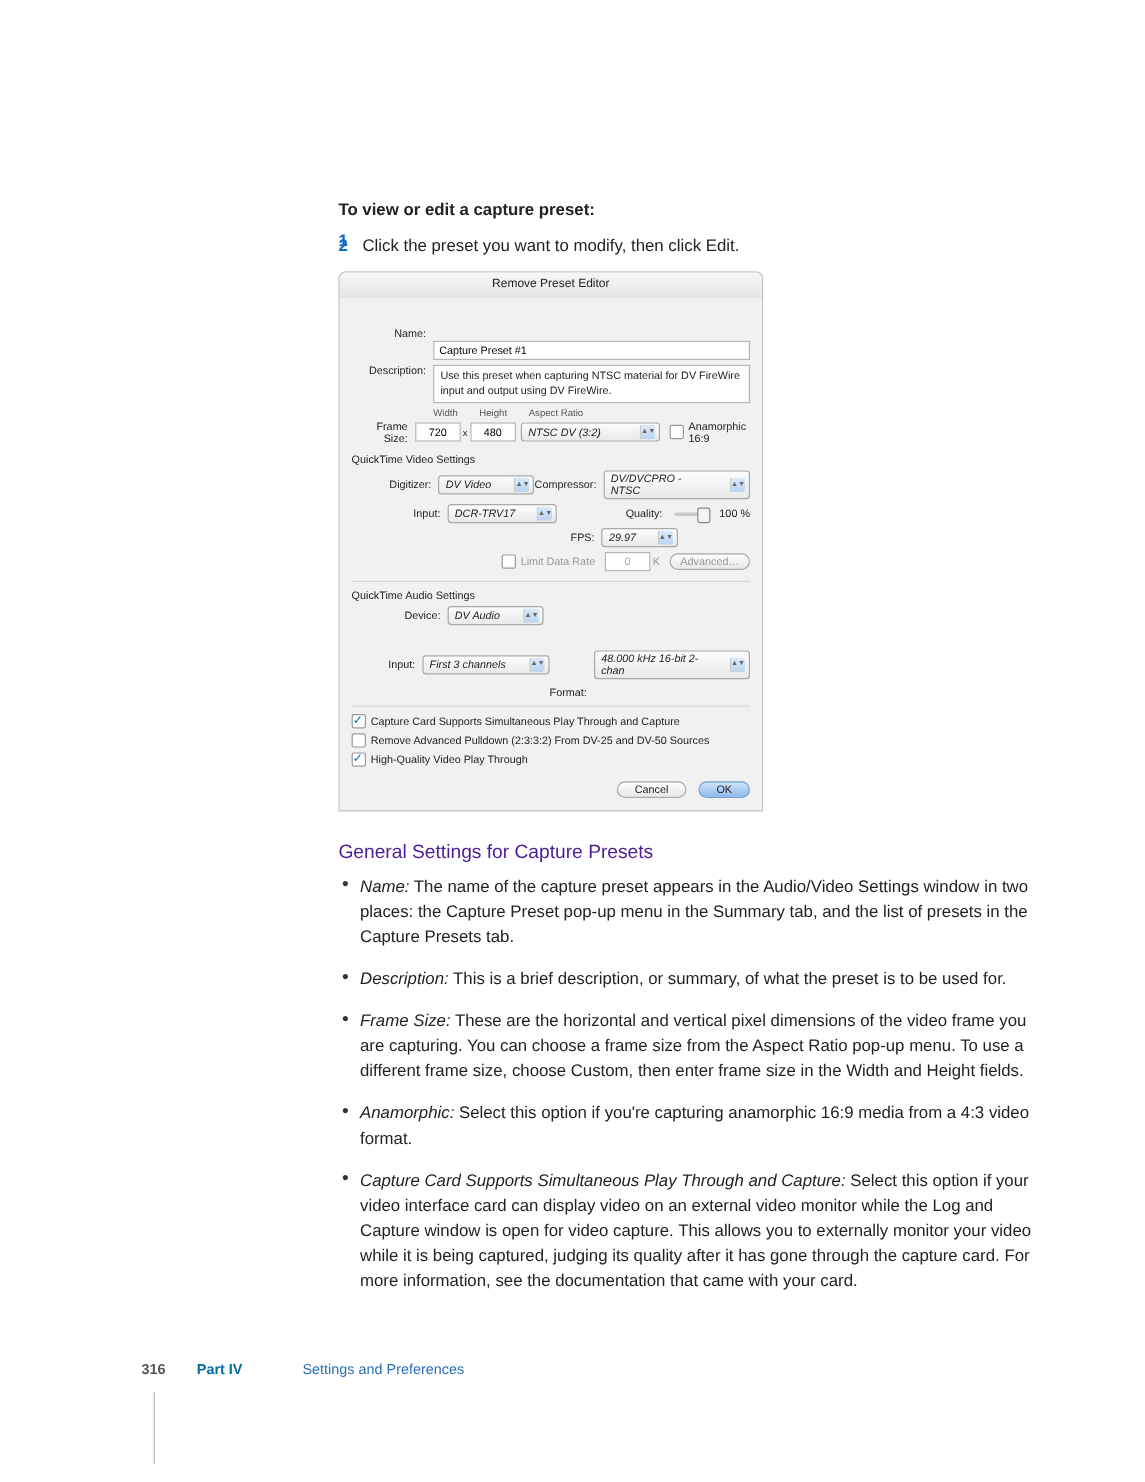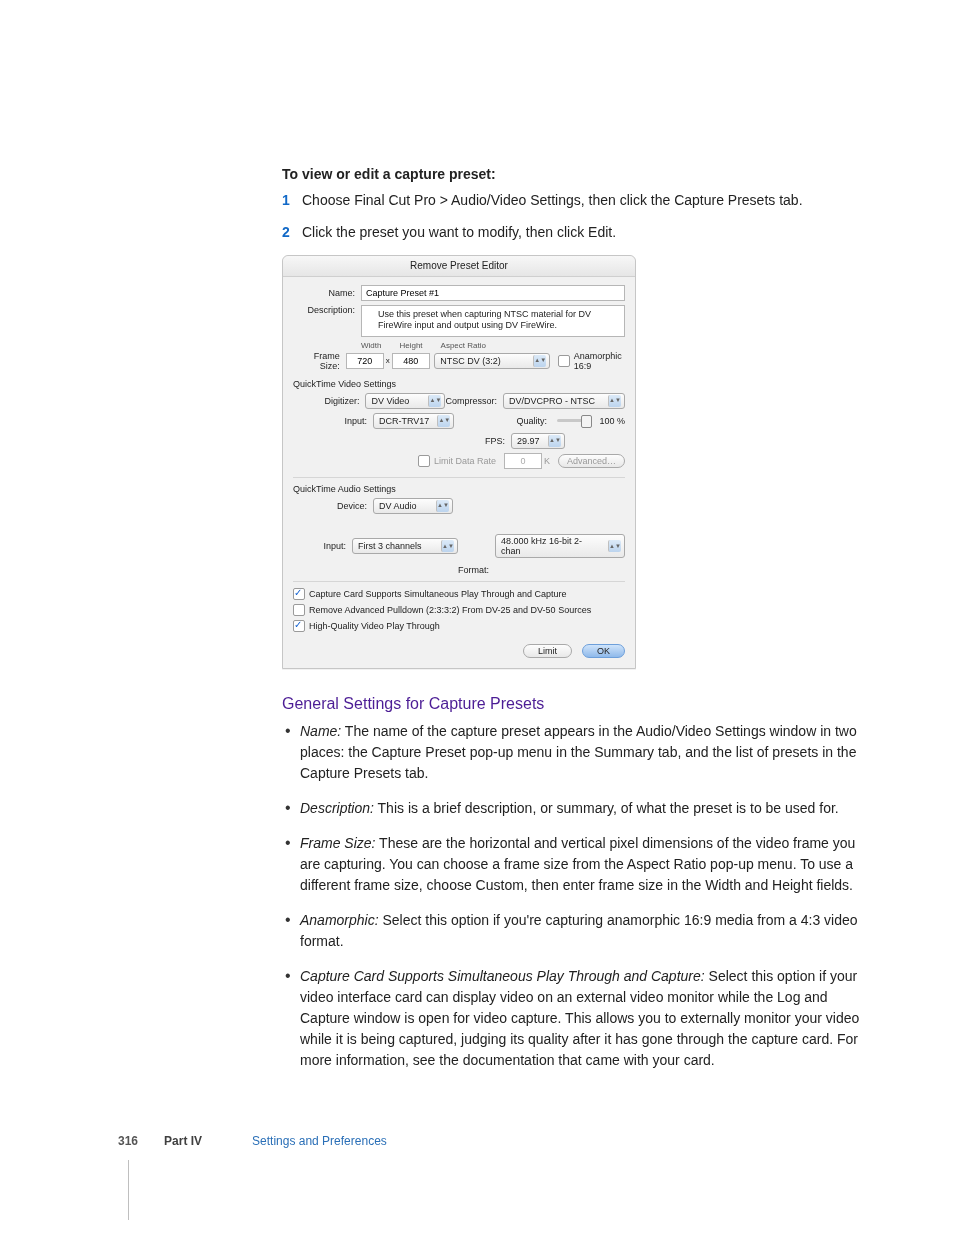--- a/index.html
+++ b/index.html
@@ -35,33 +35,33 @@
     background:linear-gradient(#f7f7f7,#e6e6e6);
     border-bottom:1px solid #cfcfcf;
     border-top-left-radius:6px;border-top-right-radius:6px;
   }
   .dlgbody{padding:8px 10px 10px 10px;}
   .row{display:flex;align-items:center;margin-bottom:4px;}
   .lbl{width:62px;text-align:right;padding-right:6px;}
   .tinput{
     border:1px solid #b6b6b6;background:#fff;padding:2px 4px;font-size:9px;
   }
-  .tinput.long{flex:1;}
+  .tinput.long{flex:1;margin-top:28px;}
   .tarea{
-    flex:1;border:1px solid #b6b6b6;background:#fff;padding:3px 16px;font-size:9px;
+    flex:1;border:1px solid #b6b6b6;background:#fff;padding:3px 5px;font-size:9px;
     height:24px;line-height:1.25;
   }
   .small-labels{display:flex;margin-left:68px;font-size:8px;color:#555;gap:18px;margin-bottom:1px;}
   .num-in{width:28px;text-align:center;}
   .x{margin:0 2px;font-size:8px;}
   .popup{
     display:inline-flex;align-items:center;justify-content:space-between;
     border:1px solid #a9a9a9;border-radius:3px;
     background:linear-gradient(#fdfdfd,#e9e9e9);
-    padding:1px 3px 1px 5px;font-size:9px;min-width:70px;gap:6px;
+    padding:1px 3px 1px 5px;font-size:9px;min-width:70px;gap:16px;font-style:italic;
   }
   .popup .arrows{
     width:12px;height:12px;border-left:1px solid #bfbfbf;
     display:flex;flex-direction:column;align-items:center;justify-content:center;
     font-size:6px;color:#666;line-height:5px;
     background:linear-gradient(#dceaf8,#bcd4ee);
     border-radius:2px;margin-left:2px;
   }
   .chk{
     width:10px;height:10px;border:1px solid #9a9a9a;border-radius:2px;
@@ -95,33 +95,32 @@
   ul.items{list-style:none;padding:0;margin:0;}
   ul.items>li{font-size:14px;line-height:1.5;margin:0 0 14px 0;padding-left:18px;position:relative;}
   ul.items>li:before{content:"•";position:absolute;left:3px;top:0;color:#333;font-size:16px;line-height:1.2;}
   .term{font-style:italic;}
   
   .footer{
     position:absolute;left:118px;top:1134px;font-size:12px;color:#444;
     display:flex;align-items:center;gap:26px;
   }
   .footer .pg{font-weight:600;color:#555;}
-  .footer .part{font-weight:700;color:#404040;}
+  .footer .part{font-weight:700;color:#0369a1;}
   .footer .partname{color:#2a6fb7;margin-left:40px;}
   .vrule{position:absolute;left:128px;top:1160px;width:1px;height:60px;background:#bfbfbf;}
 </style>
 </head>
 <body>
 
 <div class="content">
   <p class="lead">To view or edit a capture preset:</p>
 
   <p class="step">
     <span class="num">1</span>
-    <span>Choose Final Cut Pro &gt; Audio/Video Settings, then click the Capture Presets tab.</span>
   </p>
   <p class="step">
     <span class="num">2</span>
     <span>Click the preset you want to modify, then click Edit.</span>
   </p>
 
   <div class="dialog">
     <div class="titlebar">Remove Preset Editor</div>
     <div class="dlgbody">
 
@@ -238,21 +237,21 @@
             <span class="chk"></span>
             <span>Remove Advanced Pulldown (2:3:3:2) From DV-25 and DV-50 Sources</span>
           </div>
         <div class="row">
             <span class="chk on"></span>
             <span>High-Quality Video Play Through</span>
           </div>
       </div>
 
       <div class="btn-row">
-        <span class="btn">Limit</span>
+        <span class="btn">Cancel</span>
         <span class="btn primary">OK</span>
       </div>
 
     </div>
   </div>
 
   <h3 class="h3">General Settings for Capture Presets</h3>
 
   <ul class="items">
     <li><span class="term">Name:</span><span>  The name of the capture preset appears in the Audio/Video Settings window in two places:  the Capture Preset pop-up menu in the Summary tab, and the list of presets in the Capture Presets tab.</span></li>

